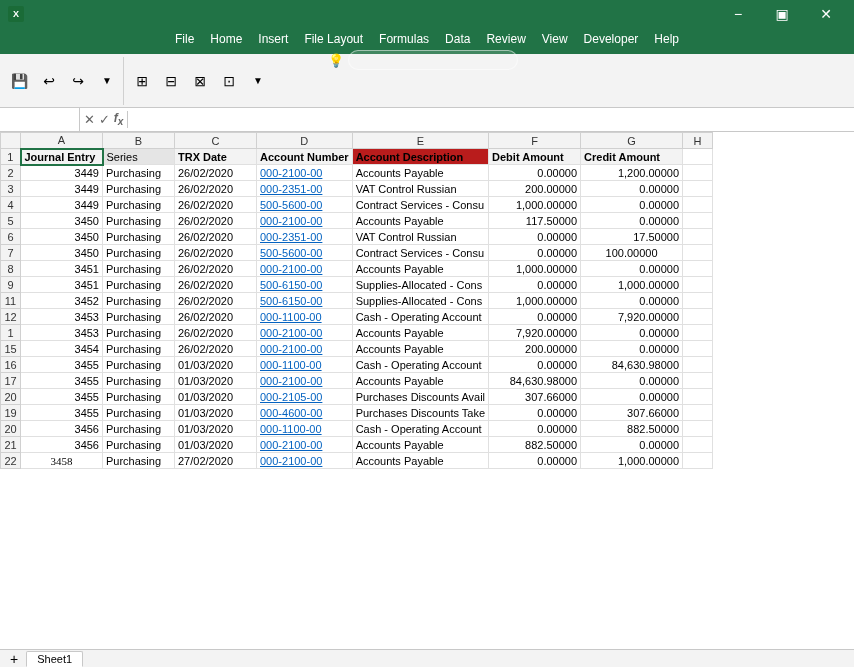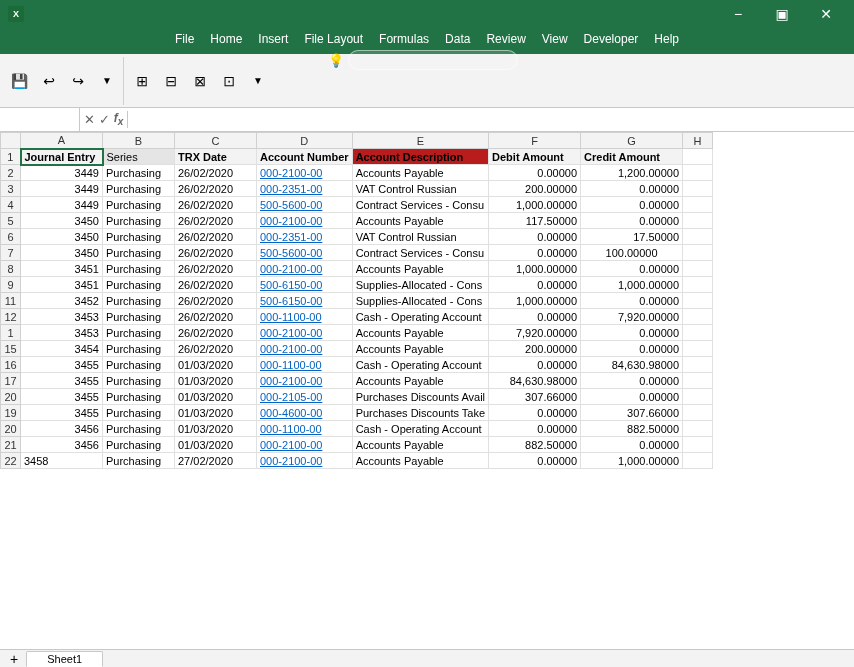--- a/index.html
+++ b/index.html
@@ -181,21 +181,21 @@
       height: 18px;
       background: #f3f3f3;
       border-top: 1px solid #c8c8c8;
       display: flex;
       align-items: flex-end;
       padding-left: 4px;
       gap: 2px;
     }
     .sheet-tab {
       height: 16px;
-      padding: 0 20px;
+      padding: 0 10px;
       border: 1px solid #c8c8c8;
       border-bottom: none;
       background: #f3f3f3;
       font-size: 11px;
       cursor: pointer;
       display: flex; align-items: center;
       border-radius: 2px 2px 0 0;
     }
     .sheet-tab.active { background: white; border-bottom: 1px solid white; }
   </style>
@@ -493,21 +493,21 @@
           <td class="data-cell">Purchasing</td>
           <td class="data-cell">01/03/2020</td>
           <td class="data-cell" style="color: rgb(5, 99, 193); text-decoration: underline; cursor: pointer;">000-2100-00</td>
           <td class="data-cell">Accounts Payable</td>
           <td class="data-cell" style="text-align: right;">882.50000</td>
           <td class="data-cell" style="text-align: right;">0.00000</td>
           <td class="data-cell"></td>
         </tr>
         <tr>
           <td class="row-header">22</td>
-          <td class="data-cell" style="text-align: left;">3458</td>
+          <td class="data-cell" style="text-align: center; font-family: Liberation Serif, serif;">3458</td>
           <td class="data-cell">Purchasing</td>
           <td class="data-cell">27/02/2020</td>
           <td class="data-cell" style="color: rgb(5, 99, 193); text-decoration: underline; cursor: pointer;">000-2100-00</td>
           <td class="data-cell">Accounts Payable</td>
           <td class="data-cell" style="text-align: right;">0.00000</td>
           <td class="data-cell" style="text-align: right;">1,000.00000</td>
           <td class="data-cell"></td>
         </tr>
       </tbody>
   </table>

